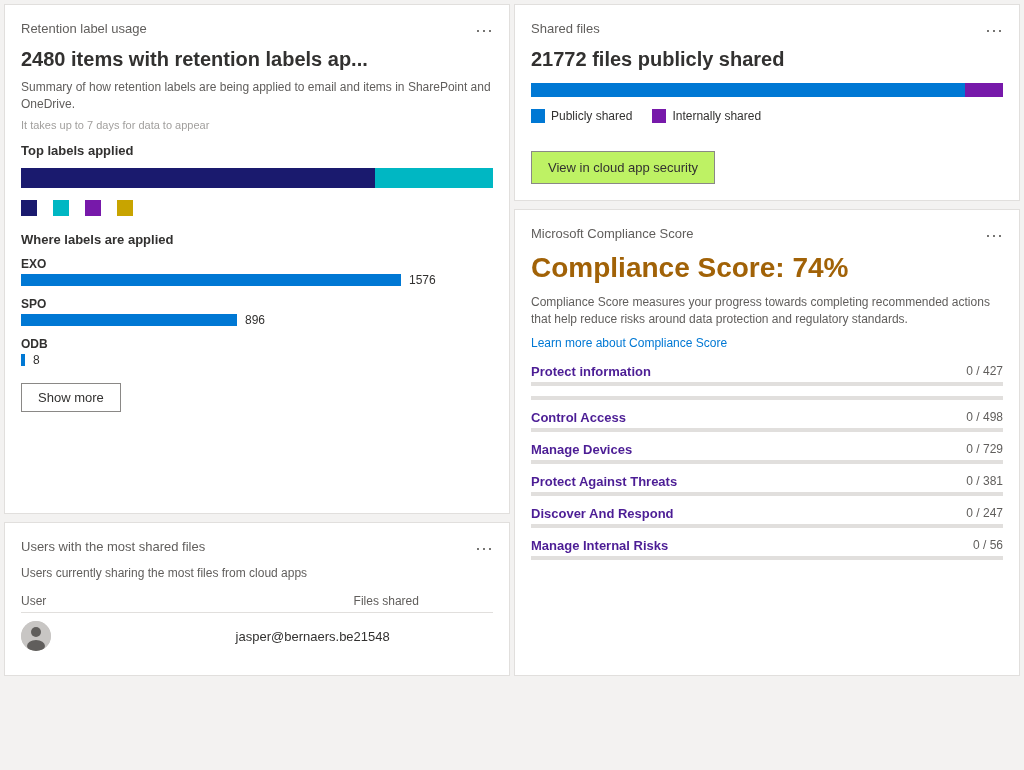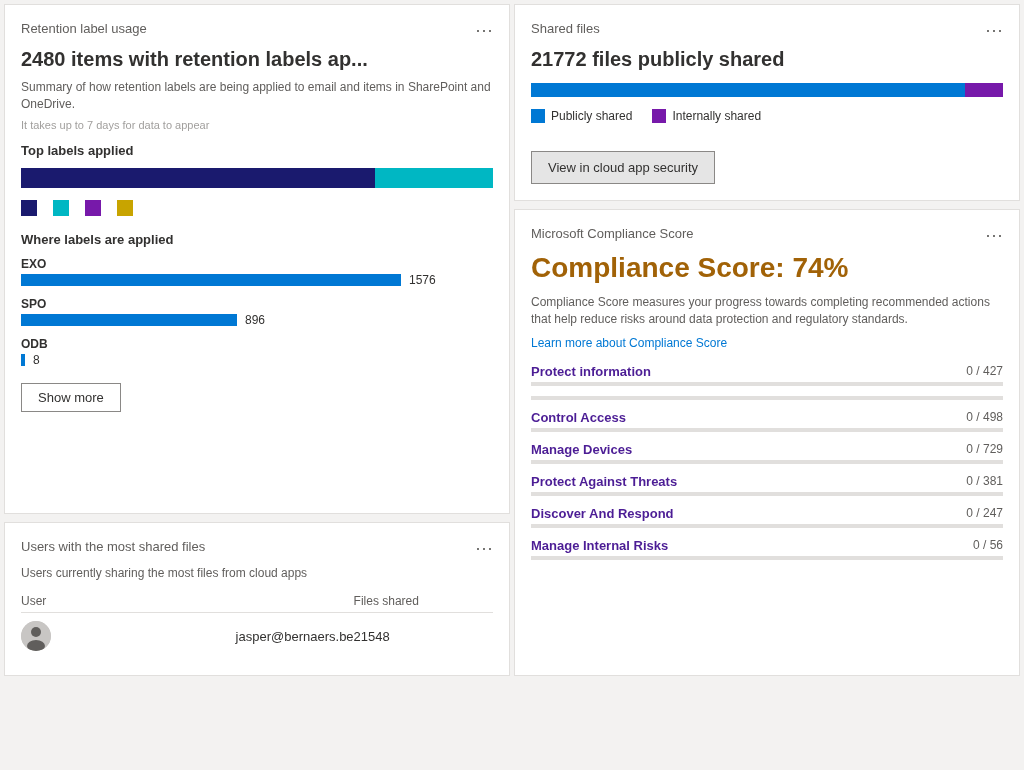--- a/index.html
+++ b/index.html
@@ -134,21 +134,21 @@
       align-items: center;
       gap: 6px;
       font-size: 12px;
     }
     .legend-dot {
       width: 14px;
       height: 14px;
     }
     .view-btn {
       border: 1px solid #8a8886;
-      background: #e5e5e5;
+      background: #bef264;
       padding: 8px 16px;
       font-size: 13px;
       cursor: pointer;
       color: #323130;
       margin-top: 8px;
     }
 
     
     .compliance-score-title {
       font-size: 28px;

